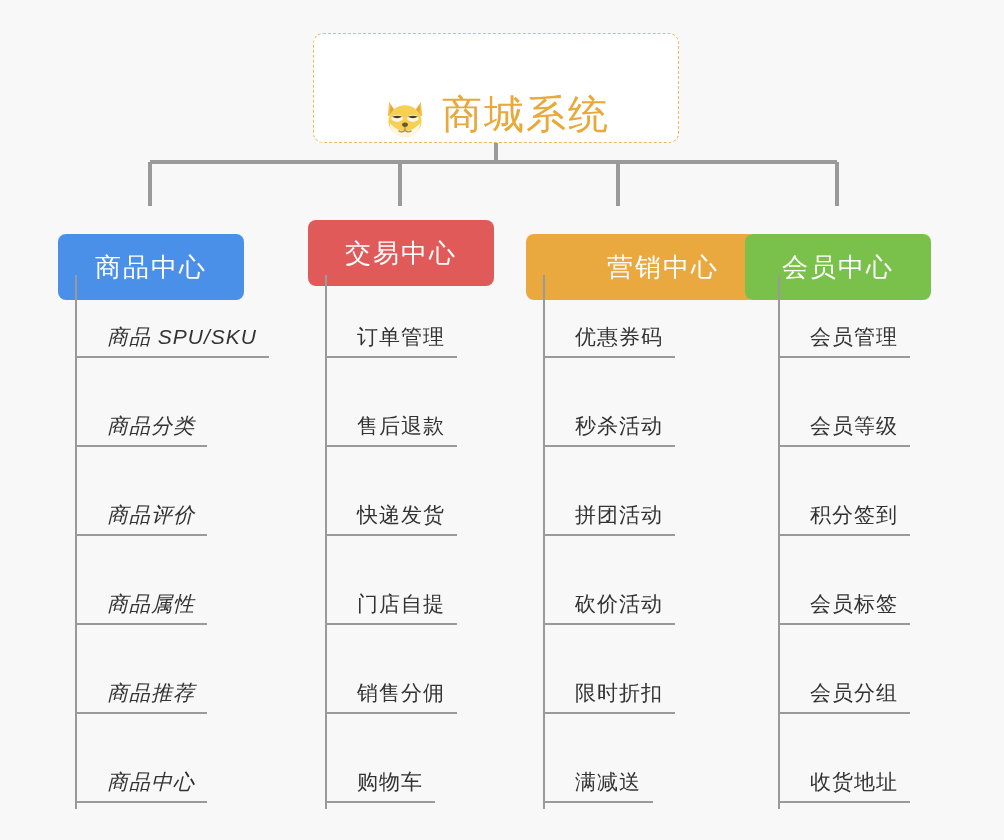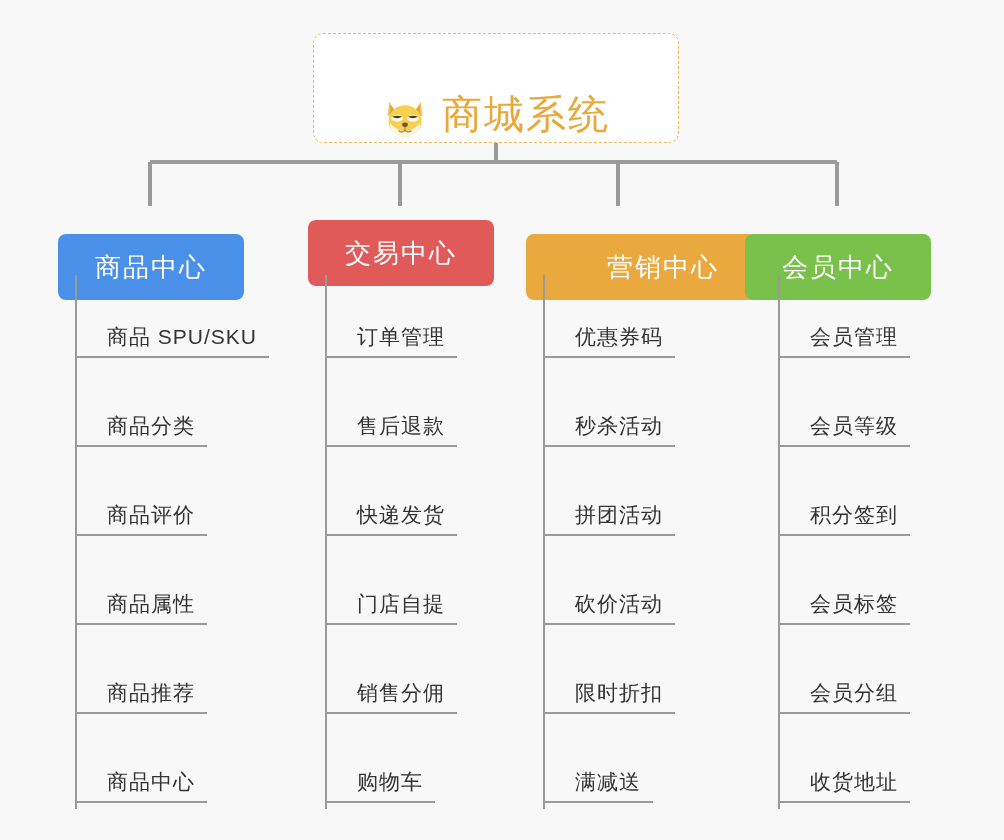--- a/index.html
+++ b/index.html
@@ -136,21 +136,21 @@
         <path d="M32 43 v5 M32 48 q-5 4 -9 0 M32 48 q5 4 9 0" stroke="#a98b55" stroke-width="1.6" fill="none"></path>
       </svg>
     </span>
     <span class="root-title">商城系统</span>
   </div>
 
   <div id="branch-layer">
       <div class="category" style="left: 58px; top: 206px; width: 186px; background: rgb(74, 144, 232);">
         <span>商品中心</span>
       </div>
-      <div class="leaf-column" style="left: 75px;">
+      <div class="leaf-column" style="left: 75px; font-style: italic;">
         <div class="leaf-item">
           <span class="leaf-label">商品 SPU/SKU</span>
         </div>
         <div class="leaf-item">
           <span class="leaf-label">商品分类</span>
         </div>
         <div class="leaf-item">
           <span class="leaf-label">商品评价</span>
         </div>
         <div class="leaf-item">

